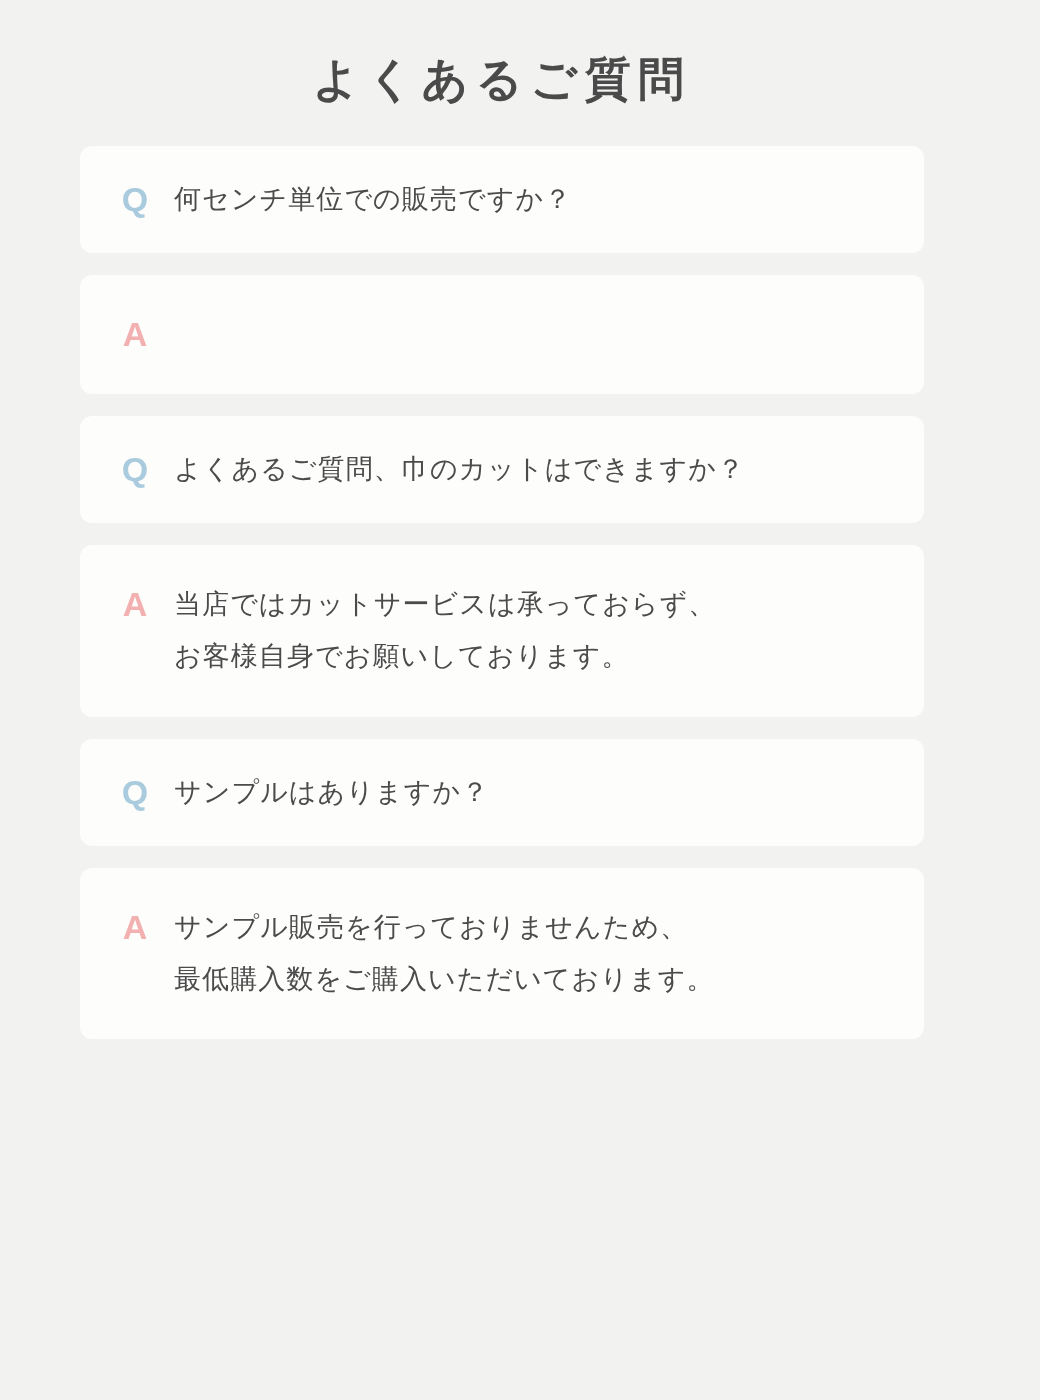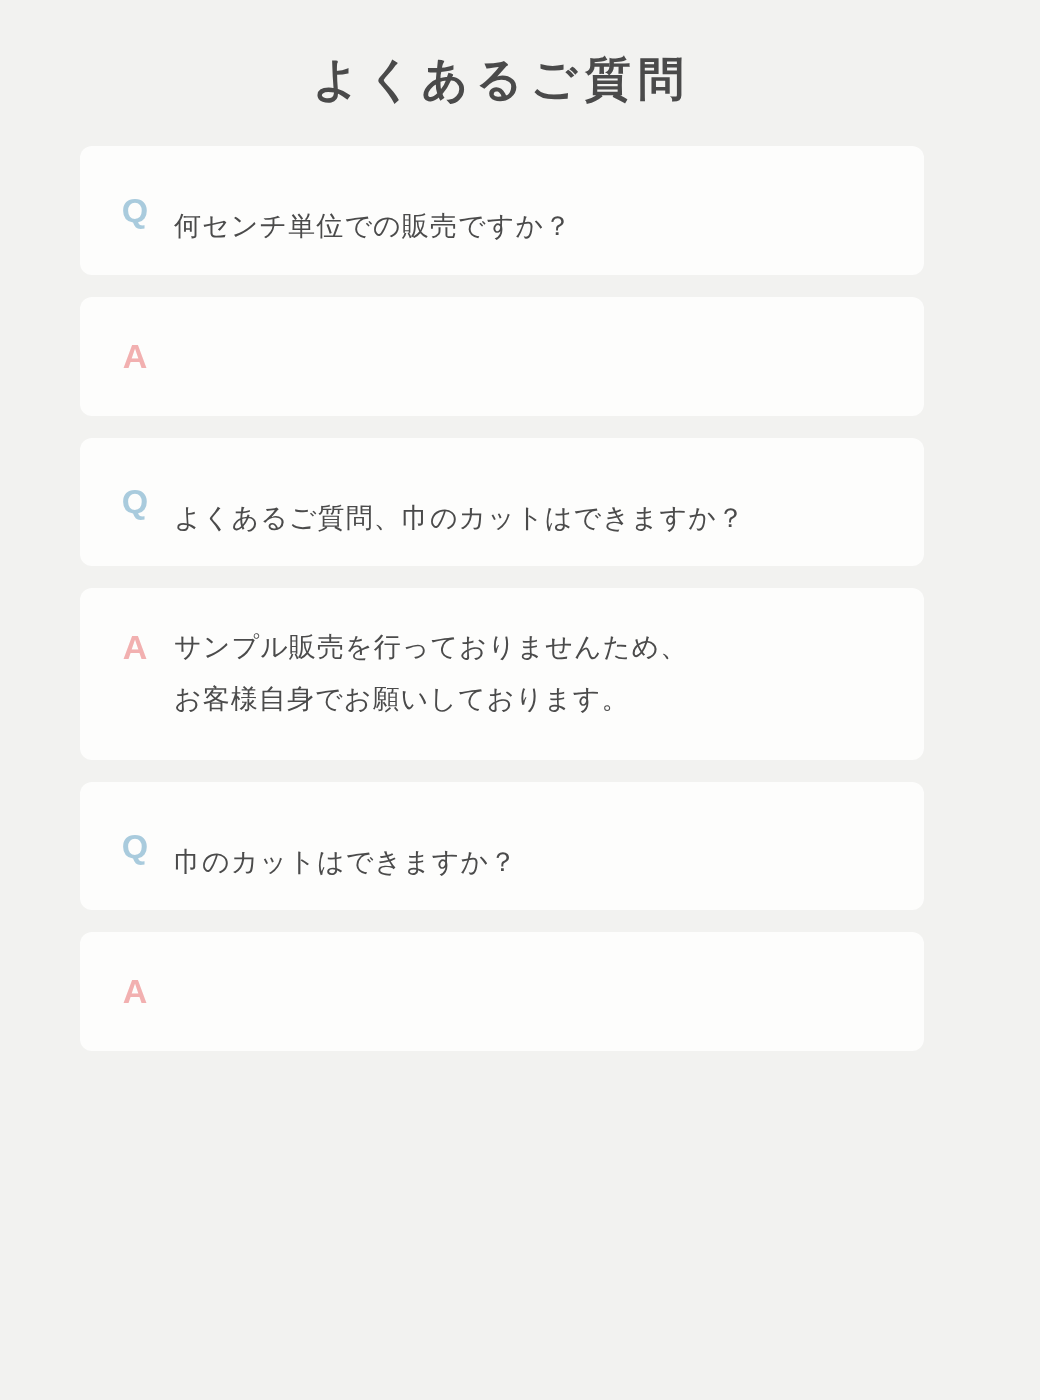--- a/index.html
+++ b/index.html
@@ -68,21 +68,20 @@
   .faq-text {
     flex: 1 1 auto;
     font-size: 27px;
     line-height: 1.92;
     color: #4b4b4b;
     letter-spacing: 0.04em;
     white-space: pre-line;
   }
   .faq-card.question .faq-text {
     line-height: 1.5;
-    margin-top: 32px;
   }
 </style>
 </head>
 <body>
 
 <div class="page">
   <h1 class="page-title">よくあるご質問</h1>
 
   <div class="faq-list">
 
@@ -95,27 +94,29 @@
       <div class="marker a">A</div>
     </div>
 
     <div class="faq-card question">
       <div class="marker q">Q</div>
       <div class="faq-text">よくあるご質問、巾のカットはできますか？</div>
     </div>
 
     <div class="faq-card answer">
       <div class="marker a">A</div>
-      <div class="faq-text">サンプル販売を行っておりませんため、
+      <div class="faq-text">当店ではカットサービスは承っておらず、
 お客様自身でお願いしております。</div>
     </div>
 
     <div class="faq-card question">
       <div class="marker q">Q</div>
-      <div class="faq-text">巾のカットはできますか？</div>
+      <div class="faq-text">サンプルはありますか？</div>
     </div>
 
     <div class="faq-card answer">
       <div class="marker a">A</div>
+      <div class="faq-text">サンプル販売を行っておりませんため、
+最低購入数をご購入いただいております。</div>
     </div>
 
   </div>
 </div>
 
 </body></html>

